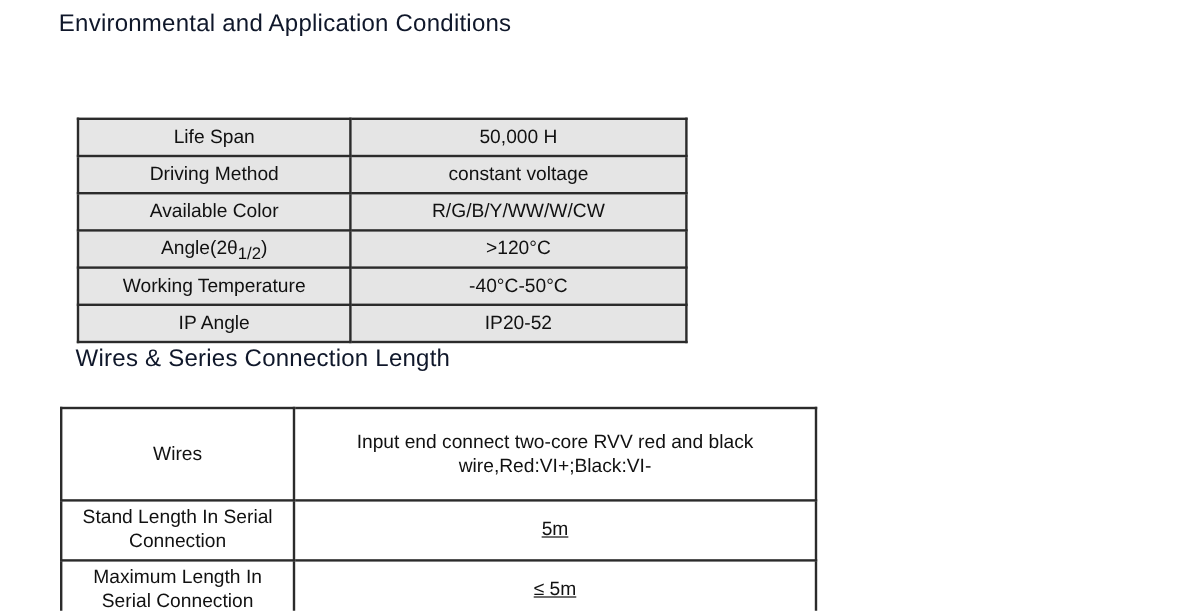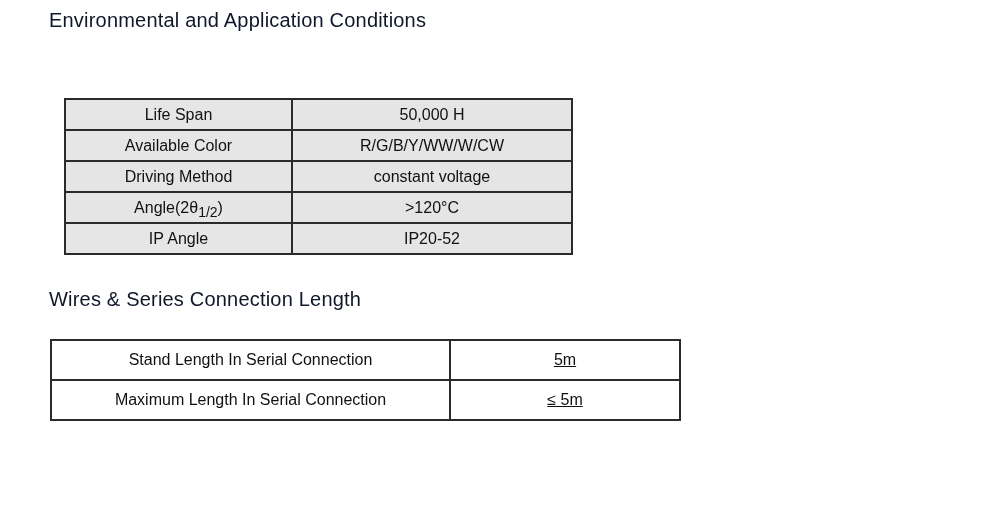--- a/index.html
+++ b/index.html
@@ -19,21 +19,21 @@
   .section-heading {
     position: absolute;
     font-size: 20px;
     font-weight: 400;
     color: #0f172a;
     letter-spacing: 0.2px;
     white-space: nowrap;
   }
 
   #heading-env  { left: 49px; top: 9px; }
-  #heading-wires { left: 49px; top: 288px; }
+  #heading-wires { left: 63px; top: 288px; }
 
   
   table.spec-table {
     position: absolute;
     border-collapse: collapse;
     table-layout: fixed;
     background: #ffffff;
   }
 
   #env-table {
@@ -94,43 +94,51 @@
   <colgroup>
       <col class="c1">
       <col class="c2">
     </colgroup>
   <tbody>
     <tr>
       <td class="shaded">Life Span</td>
       <td class="plain">50,000 H</td>
     </tr>
     <tr>
+      <td class="plain">Driving Method</td>
+      <td class="plain">constant voltage</td>
+    </tr>
+    <tr>
       <td class="shaded">Available Color</td>
       <td class="plain">R/G/B/Y/WW/W/CW</td>
     </tr>
     <tr>
-      <td class="plain">Driving Method</td>
-      <td class="plain">constant voltage</td>
+      <td class="plain"><span>Angle(2θ</span><span class="sub">1/2</span><span>)</span></td>
+      <td class="plain">&gt;120°C</td>
     </tr>
     <tr>
-      <td class="plain"><span>Angle(2θ</span><span class="sub">1/2</span><span>)</span></td>
-      <td class="plain">&gt;120°C</td>
+      <td class="shaded">Working Temperature</td>
+      <td class="plain">-40°C-50°C</td>
     </tr>
     <tr>
       <td class="shaded">IP Angle</td>
       <td class="plain">IP20-52</td>
     </tr>
   </tbody>
 </table>
 
 <div class="section-heading" id="heading-wires">Wires &amp; Series Connection Length</div>
 
 <table class="spec-table" id="wires-table">
   <tbody>
     <tr>
+      <td class="wires-label">Wires</td>
+      <td class="wires-desc">Input end connect two-core RVV red and black wire,Red:VI+;Black:VI-</td>
+    </tr>
+    <tr>
       <td class="len-label">Stand Length In Serial Connection</td>
       <td class="len-value">5m</td>
     </tr>
     <tr>
       <td class="len-label">Maximum Length In Serial Connection</td>
       <td class="len-value">≤ 5m</td>
     </tr>
   </tbody>
 </table>
 

